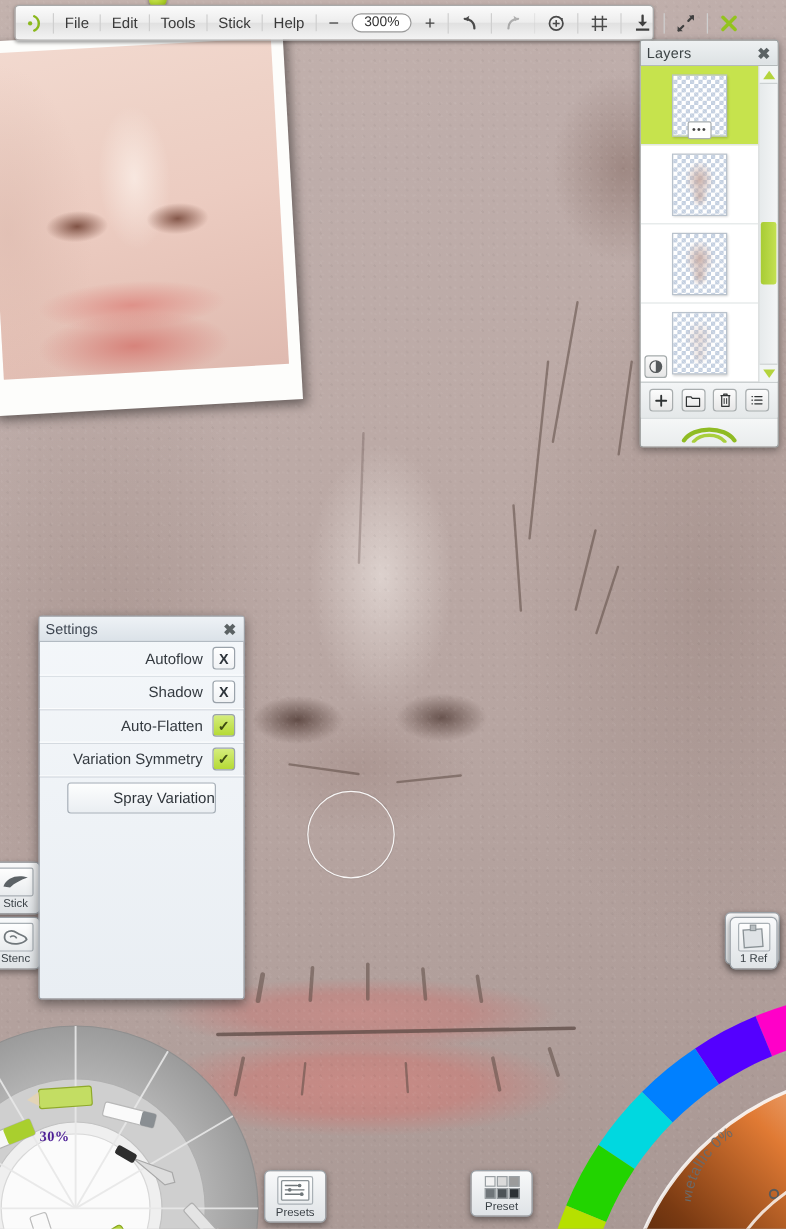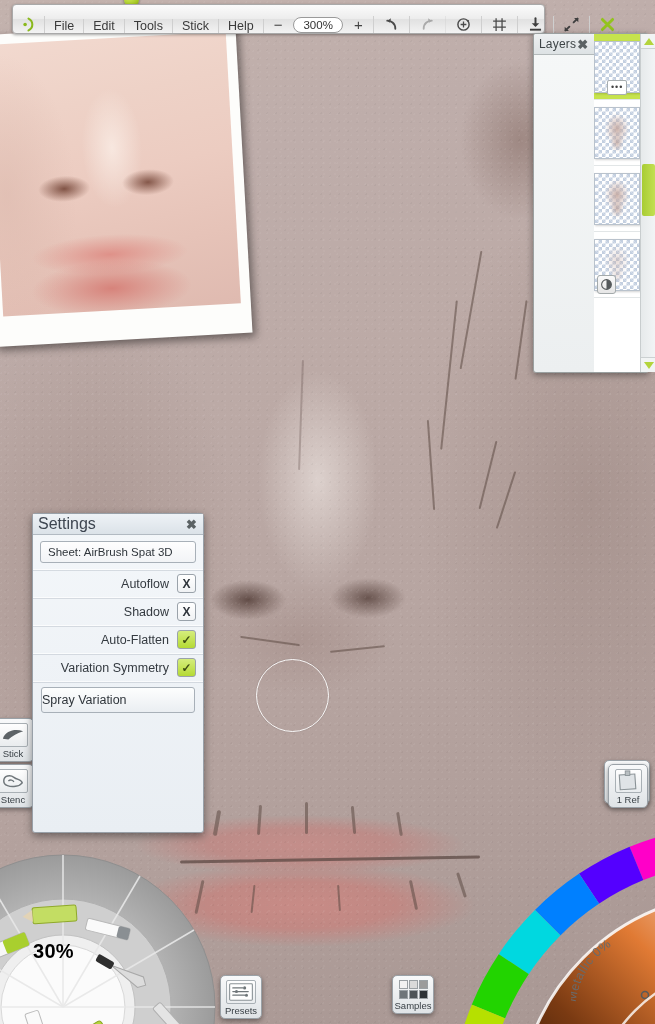--- a/index.html
+++ b/index.html
@@ -90,21 +90,21 @@
     transform:rotate(6deg);
     z-index:2;
   }
 
   
   #toolbar{
     position:absolute; left:12px; top:4px; width:533px; height:30px;
     background:linear-gradient(180deg,#fbfbfb 0%,#ededed 48%,#e1e1e1 52%,#f3f3f3 100%);
     border:1px solid #a9a9a9;
     border-radius:4px;
-    display:flex; align-items:flex-end;
+    display:flex; align-items:center;
     box-shadow:0 1px 3px rgba(0,0,0,.35);
     z-index:20;
   }
   .tb-cell{
     display:flex; align-items:center; justify-content:center;
     padding:0 9px;
     border-right:1px solid #cfcfcf;
     font-size:12.5px; color:#3a3a3a;
     cursor:default; white-space:nowrap;
     position:relative;
@@ -121,21 +121,21 @@
   .tb-icon{ width:17px; height:17px; display:block; }
 
   
   #layers-panel{
     position:absolute; left:533px; top:33px; width:116px; height:340px;
     background:linear-gradient(180deg,#f6f8f8 0%,#eceff0 100%);
     border:1px solid #9aa0a0;
     border-radius:3px;
     box-shadow:0 2px 7px rgba(0,0,0,.4);
     z-index:25;
-    display:flex; flex-direction:row;
+    display:flex; flex-direction:column;
   }
   #layers-titlebar{
     height:21px; flex:0 0 21px;
     background:linear-gradient(180deg,#eef1f2,#dde2e4);
     border-bottom:1px solid #b4babb;
     display:flex; align-items:center; padding:0 5px;
     border-radius:2px 2px 0 0;
   }
   #layers-title{ font-size:12px; color:#3d4446; letter-spacing:.2px; }
   .panel-close{
@@ -227,21 +227,21 @@
     box-shadow:0 3px 9px rgba(0,0,0,.42);
     z-index:26;
     display:flex; flex-direction:column;
   }
   #settings-titlebar{
     height:21px; flex:0 0 21px;
     background:linear-gradient(180deg,#eef2f6,#dbe2e8);
     border-bottom:1px solid #b2bac2;
     display:flex; align-items:center; padding:0 5px;
   }
-  #settings-title{ font-size:16px; color:#3d4550; }
+  #settings-title{ font-size:12px; color:#3d4550; }
   .st-row{
     padding:5px 7px;
     border-bottom:1px solid rgba(255,255,255,.7);
     box-shadow:0 1px 0 rgba(160,170,180,.35);
     display:flex; align-items:center;
   }
   #preset-row{ padding:5px 7px; gap:7px; }
   #preset-icon{
     width:25px; height:25px; flex:0 0 25px;
     background:linear-gradient(180deg,#fbfbfb,#ebebeb);
@@ -295,21 +295,21 @@
   .toggle-label{ font-size:12.5px; color:#343a40; }
   .toggle-box{
     width:19px; height:19px; flex:0 0 19px;
     border:1px solid #9aa2aa; border-radius:3px;
     display:flex; align-items:center; justify-content:center;
     font-size:12px; font-weight:bold; cursor:pointer;
   }
   .toggle-box.off{ background:linear-gradient(180deg,#fff,#f0f2f4); color:#2f353b; }
   .toggle-box.on{ background:linear-gradient(180deg,#d5ed7d,#b5da34); color:#3c4a12; }
   .st-button{
-    margin:5px 8px; padding:5px 0; text-align:left;
+    margin:5px 23px; padding:5px 0; text-align:right;
     background:linear-gradient(180deg,#fdfefe,#eaeef2);
     border:1px solid #a8b0b8; border-radius:3px;
     font-size:12.5px; color:#2f353b; cursor:pointer;
   }
 
   
   .side-btn{
     position:absolute; z-index:22;
     width:42px;
     background:linear-gradient(180deg,#f8f9fa,#dfe3e6);
@@ -334,38 +334,39 @@
     display:flex; align-items:center; justify-content:center;
   }
 
   
   .dock-btn{
     position:absolute; z-index:22;
     background:linear-gradient(180deg,#f8f9fa,#dfe3e6);
     border:1px solid #9aa1a7; border-radius:5px;
     box-shadow:0 2px 5px rgba(0,0,0,.38);
     display:flex; flex-direction:column; align-items:center;
-    padding:4px 4px 2px; cursor:pointer; width:42px;
+    padding:4px 4px 2px; cursor:pointer; width:52px;
   }
   .dock-btn .sb-label{ font-size:9.5px; color:#3a4146; margin-top:1px; }
   #btn-presets{ left:220px; top:975px; }
   #btn-samples{ left:392px; top:975px; }
   .swatch-grid{ display:grid; grid-template-columns:repeat(3,9px); grid-template-rows:repeat(2,9px); gap:1px; }
   .sw{ border:1px solid #9aa0a4; }
 
   
   #tool-wheel{
     position:absolute; left:-92px; top:852px; width:310px; height:310px;
     z-index:21; pointer-events:none;
   }
   #tool-wheel svg{ overflow:visible; }
   #wheel-pct{
     position:absolute; left:125px; top:88px;
-    font-size:20px; color:#000000; font-weight:bold;
+    font-size:12px; color:#4c1d95; font-weight:bold;
     letter-spacing:.3px;
+    font-family:Liberation Serif, serif;
   }
 
   
   #color-picker{
     position:absolute; left:440px; top:815px; width:300px; height:300px;
     z-index:21; pointer-events:none;
   }
   #metallic-label{
     position:absolute; left:571px; top:930px;
     width:90px; height:90px; z-index:23; pointer-events:none;
@@ -556,23 +557,20 @@
   </div>
 </div>
 
 <div id="settings-panel">
   <div id="settings-titlebar">
     <span id="settings-title">Settings</span>
     <span class="panel-close" style="margin-left:auto">✖</span>
   </div>
 
 
-  <div class="st-row" style="padding:6px 7px;">
-    <div id="sheet-field">Sheet:  AirBrush Spat 3D</div>
-  </div>
 
 
   <div class="st-row toggle-row">
     <span class="toggle-label">Autoflow</span>
     <span class="toggle-box off">X</span>
   </div>
   <div class="st-row toggle-row">
     <span class="toggle-label">Shadow</span>
     <span class="toggle-box off">X</span>
   </div>
@@ -646,21 +644,21 @@
 
 <div class="dock-btn" id="btn-samples">
   <div class="swatch-grid">
     <div class="sw" style="background:#f2f2f2"></div>
     <div class="sw" style="background:#dadada"></div>
     <div class="sw" style="background:#9b9b9b"></div>
     <div class="sw" style="background:#6f7579"></div>
     <div class="sw" style="background:#4d5357"></div>
     <div class="sw" style="background:#2c3135"></div>
   </div>
-  <span class="sb-label">Samples</span>
+  <span class="sb-label">Preset</span>
 </div>
 
 <div id="tool-wheel">
   <svg width="310" height="310" viewBox="0 0 310 310" style="pointer-events:auto">
     <defs>
       <radialGradient id="wheelOuter" cx="50%" cy="50%" r="50%">
         <stop offset="0%" stop-color="#c6c6c6"></stop>
         <stop offset="70%" stop-color="#b3b3b3"></stop>
         <stop offset="100%" stop-color="#9b9b9b"></stop>
       </radialGradient>

